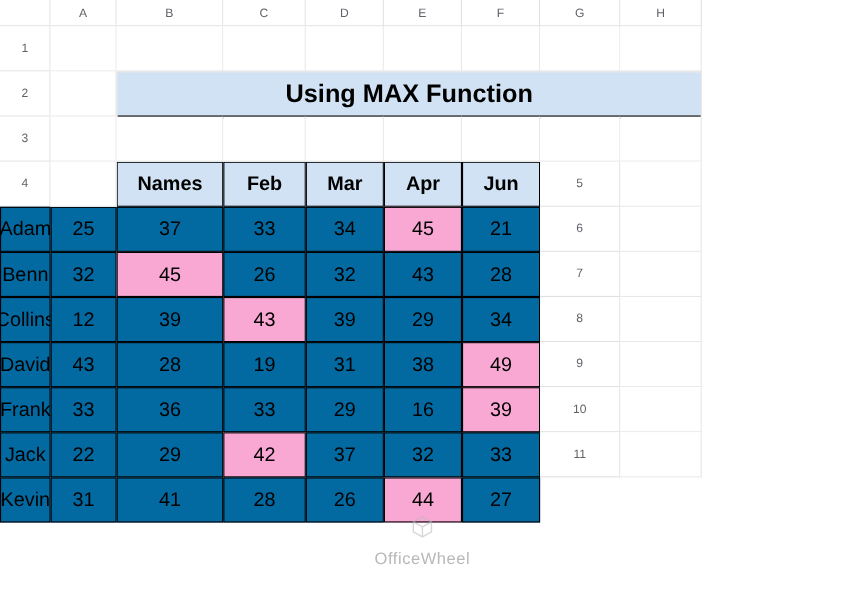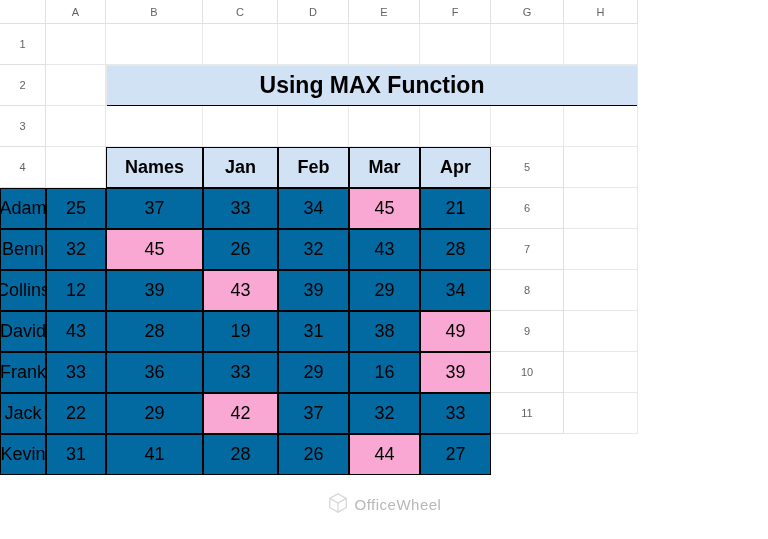--- a/index.html
+++ b/index.html
@@ -83,20 +83,21 @@
     left: 0;
     right: 0;
     display: flex;
     align-items: center;
     justify-content: center;
     gap: 6px;
     color: #b8b8b8;
     font-size: 15px;
     letter-spacing: 0.5px;
     pointer-events: none;
+    flex-direction: column;
   }
   .watermark svg { opacity: 0.55; }
 </style>
 </head>
 <body>
 
 <div class="sheet">
 
   <div class="corner"></div>
 
@@ -132,24 +133,24 @@
   <div class="cell"></div>
   <div class="cell"></div>
   <div class="cell"></div>
   <div class="cell"></div>
   <div class="cell"></div>
   <div class="cell"></div>
 
   <div class="rowhdr">4</div>
   <div class="cell"></div>
   <div class="tbl-cell tbl-hdr names-col">Names</div>
-  <div class="tbl-cell tbl-hdr">Jan</div>
   <div class="tbl-cell tbl-hdr">Feb</div>
   <div class="tbl-cell tbl-hdr">Mar</div>
   <div class="tbl-cell tbl-hdr">Apr</div>
+  <div class="tbl-cell tbl-hdr">Jun</div>
 
   <div class="rowhdr">5</div>
   <div class="cell"></div>
   <div class="tbl-cell names-col">Adam</div>
   <div class="tbl-cell">25</div>
   <div class="tbl-cell">37</div>
   <div class="tbl-cell">33</div>
   <div class="tbl-cell">34</div>
   <div class="tbl-cell hl">45</div>
   <div class="tbl-cell">21</div>

